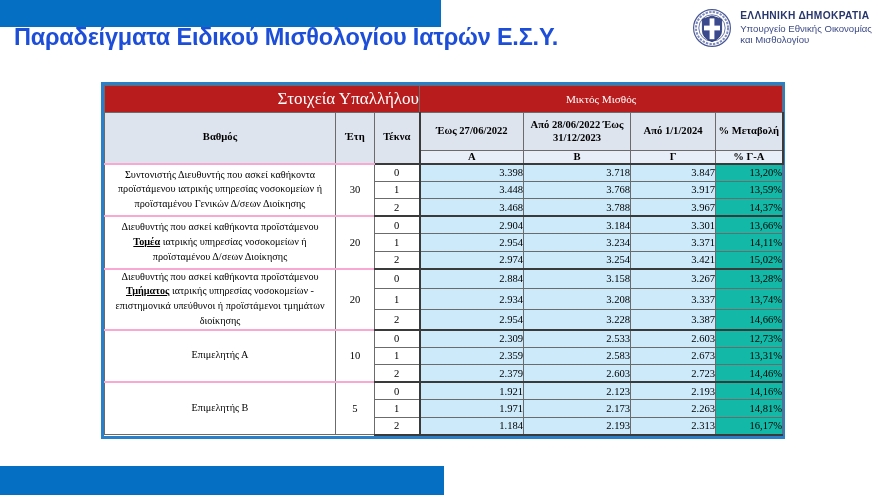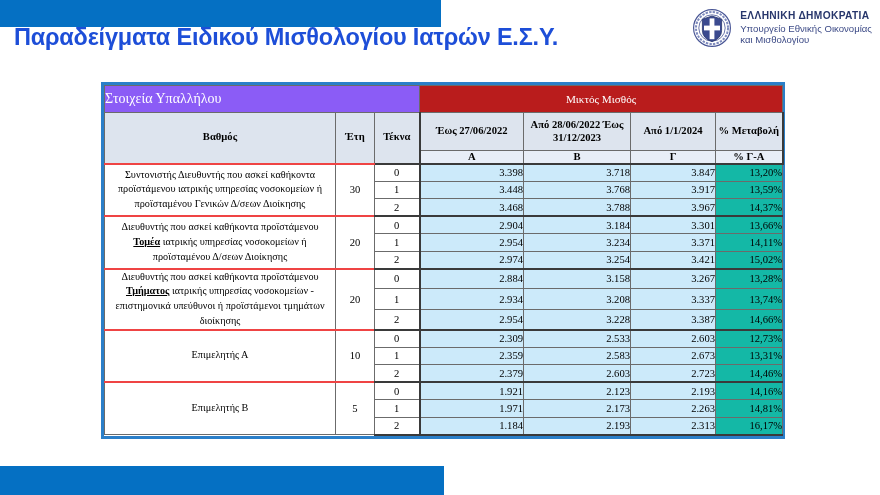--- a/index.html
+++ b/index.html
@@ -79,24 +79,24 @@
     font-family: "Liberation Serif", serif;
   }
   table.salary td, table.salary th {
     border: 1px solid #6b6b6b;
     box-sizing: border-box;
     padding: 0;
   }
 
   
   .hdr-group-left {
-    background: #8b5cf6;
+    background: #b91c1c;
     color: #ffffff;
-    font-size: 14px;
-    text-align: left;
+    font-size: 17px;
+    text-align: right;
     height: 27px;
     font-weight: normal;
   }
   .hdr-group-right {
     background: #b91c1c;
     color: #ffffff;
     font-size: 11.2px;
     text-align: center;
     height: 27px;
     font-weight: normal;
@@ -168,21 +168,21 @@
   tr.block-first .c-pct {
     border-top: 2px solid #3a3a3a;
   }
   tr.block-last .c-kids,
   tr.block-last .c-val,
   tr.block-last .c-pct {
     border-bottom: 2px solid #3a3a3a;
   }
   tr.block-first .c-grade,
   tr.block-first .c-years {
-    border-top: 2px solid #ef4444;
+    border-top: 2px solid #f9a8d4;
   }
   
   .c-val.first-money, .hdr-sub.first-money, .hdr-letter.first-money {
     border-left: 2px solid #3a3a3a;
   }
   .c-pct, .hdr-sub.last-col, .hdr-letter.last-col {
     border-right: 2px solid #3a3a3a;
   }
   .c-pct { border-left: 2px solid #3a3a3a; }
   .u { text-decoration: underline; font-weight: bold; margin-top: 32px; }

